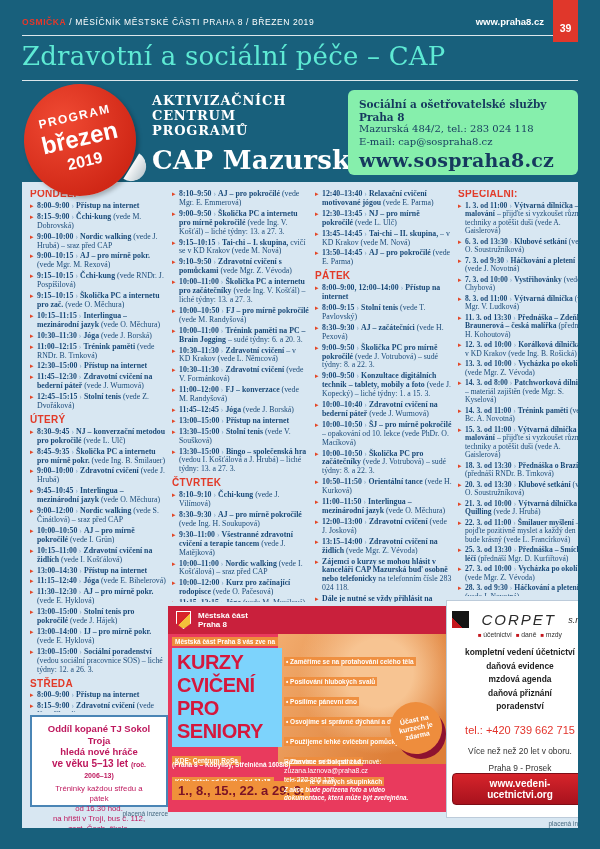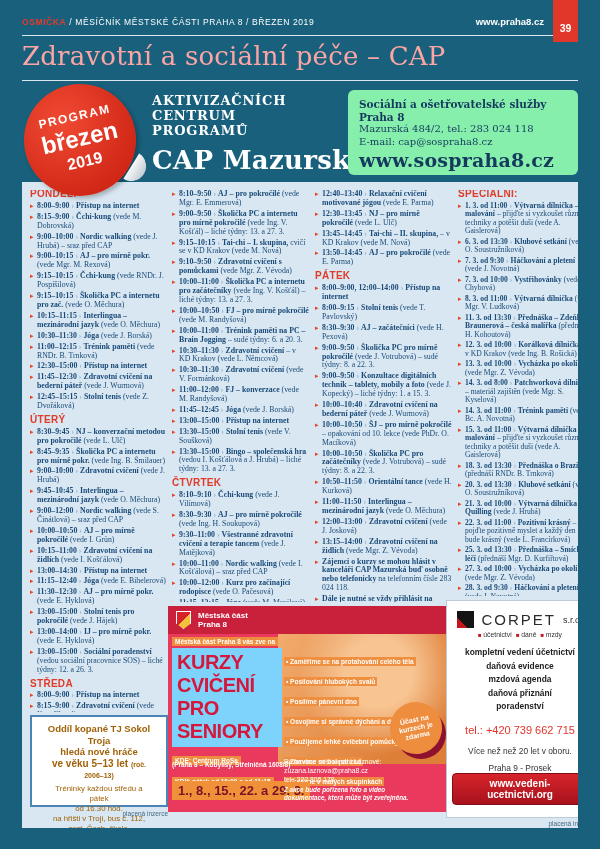--- a/index.html
+++ b/index.html
@@ -9,21 +9,21 @@
 
   
   .mast-row{position:absolute;left:22px;top:16px;right:56px;display:flex;justify-content:space-between;align-items:baseline;}
   .mast-left{font-size:8.5px;letter-spacing:.6px;color:#fff;text-transform:uppercase;}
   .brand{color:#E8382A;font-weight:bold;margin-right:3px;}
   .site{font-size:9.5px;font-weight:bold;color:#fff;}
   .pagetab{position:absolute;right:22px;top:0;width:25px;height:42px;background:#E0372B;color:#fff;
     font-weight:bold;font-size:10.5px;display:flex;align-items:flex-end;justify-content:center;padding-bottom:8px;box-sizing:border-box;z-index:3;}
   .rule{position:absolute;left:22px;right:22px;height:1px;background:rgba(255,255,255,.85);}
   .rule1{top:35px;} .rule2{top:80px;}
-  .pg-title{position:absolute;left:22px;top:41px;color:#fca5a5;font-family:"DejaVu Serif",serif;font-size:26px;letter-spacing:.2px;}
+  .pg-title{position:absolute;left:22px;top:41px;color:#5eead4;font-family:"DejaVu Serif",serif;font-size:26px;letter-spacing:.2px;}
 
   
   .badge{position:absolute;left:24px;top:84px;width:112px;height:112px;border-radius:50%;
     background:radial-gradient(circle at 38% 30%,#F04A33,#D02716 75%);transform:rotate(-13deg);
     display:flex;flex-direction:column;align-items:center;justify-content:center;color:#fff;z-index:2;
     box-shadow:2px 3px 4px rgba(0,0,0,.25);}
   .badge::after{content:"";position:absolute;right:-3px;bottom:4px;width:30px;height:30px;border-radius:50%;
     background:linear-gradient(315deg,#b9c6cd 10%,#ffffff 55%);clip-path:polygon(100% 0,100% 100%,0 100%);}
   .badge .b1{font-size:12px;font-weight:bold;letter-spacing:1.5px;}
   .badge .b2{font-size:24px;font-weight:bold;margin-top:1px;}
@@ -52,21 +52,21 @@
   .sep{color:#8FB0CE;font-weight:bold;margin:0 2px;}
   .bt{font-weight:bold;}
   .dt{font-weight:normal;}
 
   .paid{position:absolute;font-size:6.5px;color:#44687F;text-align:right;font-family:"Liberation Sans",sans-serif;}
   .paid-sokol{left:8px;width:138px;top:628px;}
   .paid-corpet{left:424px;width:148px;top:638px;}
 
   
   .sokol{position:absolute;left:8px;top:533px;width:138px;height:92px;background:#fff;border:2px solid #4A85B5;
-    box-sizing:border-box;text-align:center;color:#a16207;padding:6px 14px;font-family:"Liberation Sans",sans-serif;}
+    box-sizing:border-box;text-align:center;color:#be185d;padding:6px 14px;font-family:"Liberation Sans",sans-serif;}
   .sokol .h{font-size:9.5px;font-weight:bold;line-height:11.5px;}
   .sokol .h3{font-size:10px;font-weight:bold;}
   .sokol .h3 small{font-size:7px;font-weight:bold;}
   .sokol .body{font-size:7.8px;line-height:10px;margin-top:4px;}
 
   
   .kurzy{position:absolute;left:146px;top:424px;width:278px;height:206px;background:#E93A5D;overflow:hidden;}
   .k-strip{position:absolute;left:0;top:0;width:278px;height:28px;background:#C9203C;display:flex;align-items:center;padding-left:8px;box-sizing:border-box;}
   .k-shield{width:13px;height:16px;background:linear-gradient(135deg,#D8232A 0 50%,#F3C13A 50%);
     clip-path:polygon(0 0,100% 0,100% 70%,50% 100%,0 70%);border:1px solid #fff;}
@@ -87,21 +87,21 @@
   .k-badge{position:absolute;left:222px;top:96px;width:52px;height:52px;z-index:3;}
   .k-badge::before{content:"";position:absolute;left:6px;top:7px;width:50px;height:50px;border-radius:50%;background:#8E1230;}
   .k-badge .inner{position:absolute;left:0;top:0;width:52px;height:52px;border-radius:50%;background:#EE8D3D;color:#fff;
     display:flex;align-items:center;justify-content:center;text-align:center;font-size:7px;font-weight:bold;transform:rotate(-12deg);line-height:8px;}
   .k-res{position:absolute;left:116px;top:152px;width:158px;color:#fff;font-size:6.8px;line-height:8.8px;z-index:3;}
   .k-dis{font-style:italic;font-weight:bold;font-size:6.3px;margin-top:2px;line-height:8px;}
 
   
   .corpet{position:absolute;left:424px;top:418px;width:148px;height:218px;background:#fff;border:1px solid #BCCBDA;
     box-sizing:border-box;text-align:center;padding:10px 5px 8px;font-family:"Liberation Sans",sans-serif;}
-  .c-logo{display:flex;align-items:center;justify-content:center;gap:7px;}
+  .c-logo{display:flex;align-items:center;justify-content:space-between;gap:7px;font-style:italic;}
   .c-cube{width:17px;height:17px;background:linear-gradient(45deg,#C4161C 30%,#141414 30%);}
   .c-namebig{font-size:15px;letter-spacing:2px;color:#2b2b2b;}
   .c-namesmall{font-size:9px;color:#2b2b2b;}
   .c-tags{font-size:6.8px;color:#333;margin-top:3px;}
   .c-tag{margin:0 2px;}
   .c-tag::before{content:"■ ";color:#C4161C;font-size:6px;}
   .c-serv{font-weight:bold;font-size:8.4px;line-height:13.5px;color:#222;margin-top:8px;}
   .c-tel{color:#E3342C;font-weight:normal;font-size:11px;margin-top:10px;text-align:center;}
   .c-exp{font-size:8.4px;color:#333;margin-top:10px;}
   .c-loc{font-size:8.4px;color:#333;margin-top:7px;}
@@ -230,21 +230,21 @@
         <div class="item"><span class="arw">▸</span><span class="time">8. 3. od 11:00</span><span class="sep">›</span><span class="bt">Výtvarná dílnička</span> <span class="dt">(vede Mgr. V. Ludková)</span></div>
         <div class="item"><span class="arw">▸</span><span class="time">11. 3. od 13:30</span><span class="sep">›</span><span class="bt">Přednáška – Zdeňka Braunerová – česká malířka</span> <span class="dt">(přednáší H. Kohoutová)</span></div>
         <div class="item"><span class="arw">▸</span><span class="time">12. 3. od 10:00</span><span class="sep">›</span><span class="bt">Korálková dílnička</span> <span class="dt">– v KD Krakov (vede Ing. B. Rošická)</span></div>
         <div class="item"><span class="arw">▸</span><span class="time">13. 3. od 10:00</span><span class="sep">›</span><span class="bt">Vycházka po okolí</span> <span class="dt">(vede Mgr. Z. Vévoda)</span></div>
         <div class="item"><span class="arw">▸</span><span class="time">14. 3. od 8:00</span><span class="sep">›</span><span class="bt">Patchworková dílnička</span> <span class="dt">– materiál zajištěn (vede Mgr. S. Kyselová)</span></div>
         <div class="item"><span class="arw">▸</span><span class="time">14. 3. od 11:00</span><span class="sep">›</span><span class="bt">Trénink paměti</span> <span class="dt">(vede Bc. A. Novotná)</span></div>
         <div class="item"><span class="arw">▸</span><span class="time">15. 3. od 11:00</span><span class="sep">›</span><span class="bt">Výtvarná dílnička – malování</span> <span class="dt">– přijďte si vyzkoušet různé techniky a potěšit duši (vede A. Gaislerová)</span></div>
         <div class="item"><span class="arw">▸</span><span class="time">18. 3. od 13:30</span><span class="sep">›</span><span class="bt">Přednáška o Brazílii</span> <span class="dt">(přednáší RNDr. B. Trnková)</span></div>
         <div class="item"><span class="arw">▸</span><span class="time">20. 3. od 13:30</span><span class="sep">›</span><span class="bt">Klubové setkání</span> <span class="dt">(vede O. Soustružníková)</span></div>
         <div class="item"><span class="arw">▸</span><span class="time">21. 3. od 10:00</span><span class="sep">›</span><span class="bt">Výtvarná dílnička – Quilling</span> <span class="dt">(vede J. Hrubá)</span></div>
-        <div class="item"><span class="arw">▸</span><span class="time">22. 3. od 11:00</span><span class="sep">›</span><span class="bt">Pozitivní krásný</span> <span class="dt">– pojďte pozitivně myslet a každý den bude krásný (vede L. Francírková)</span></div>
+        <div class="item"><span class="arw">▸</span><span class="time">22. 3. od 11:00</span><span class="sep">›</span><span class="bt">Šmilauer myšlení</span> <span class="dt">– pojďte pozitivně myslet a každý den bude krásný (vede L. Francírková)</span></div>
         <div class="item"><span class="arw">▸</span><span class="time">25. 3. od 13:30</span><span class="sep">›</span><span class="bt">Přednáška – Smích léčí</span> <span class="dt">(přednáší Mgr. D. Kurfiřtová)</span></div>
         <div class="item"><span class="arw">▸</span><span class="time">27. 3. od 10:00</span><span class="sep">›</span><span class="bt">Vycházka po okolí</span> <span class="dt">(vede Mgr. Z. Vévoda)</span></div>
         <div class="item"><span class="arw">▸</span><span class="time">28. 3. od 9:30</span><span class="sep">›</span><span class="bt">Háčkování a pletení</span> <span class="dt">(vede J. Novotná)</span></div>
       </div>
 
     <div class="sokol">
       <div class="h">Oddíl kopané TJ Sokol Troja</div>
       <div class="h">hledá nové hráče</div>
       <div class="h3"><span>ve věku 5–13 let</span> <small>(roč. 2006–13)</small></div>
       <div class="body">

